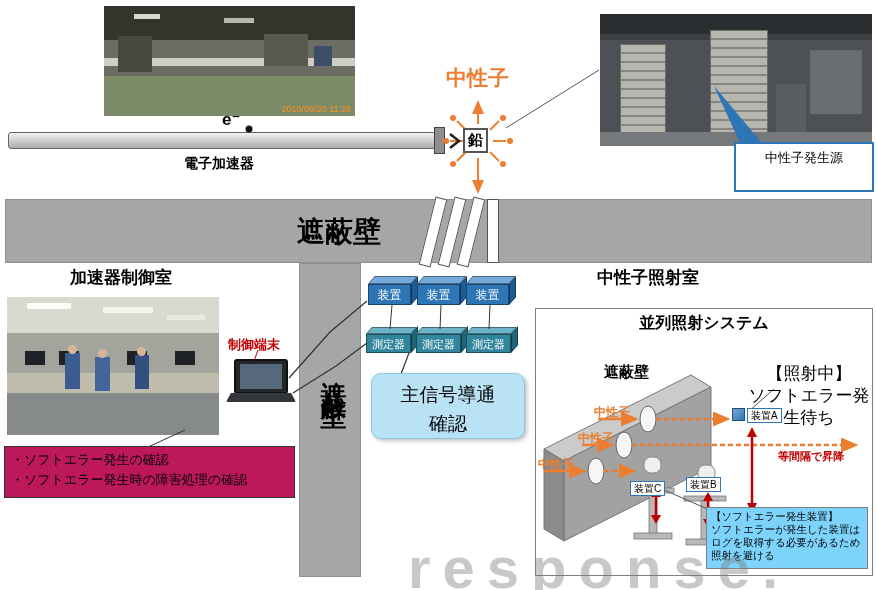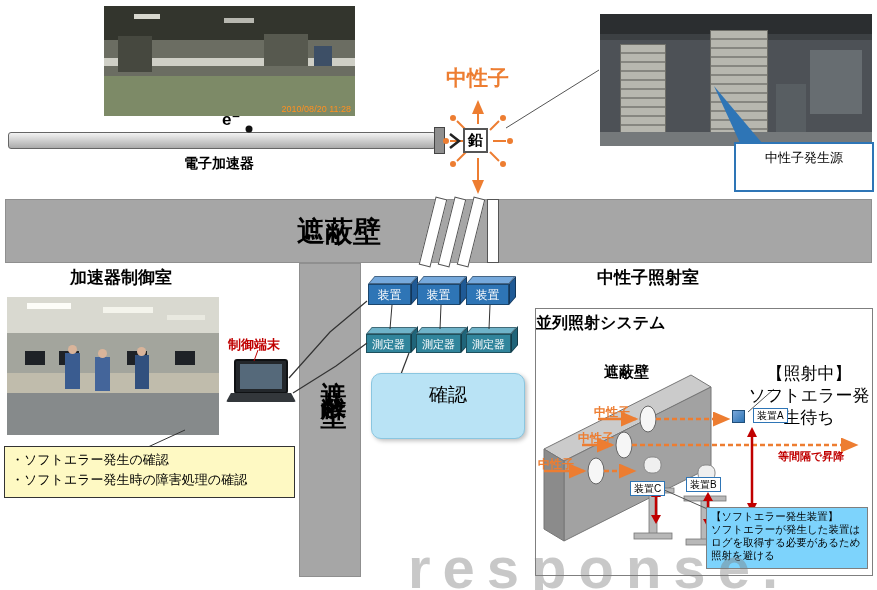--- a/index.html
+++ b/index.html
@@ -26,27 +26,27 @@
   .cube-dev{width:50px;height:29px}
   .cube-dev .front{width:43px;height:21px;background:#2e75b6;font-size:12px;line-height:20px}
   .cube-dev .top{width:43px;height:8px;background:#76a9dc}
   .cube-dev .side{left:43px;top:8px;width:7px;height:21px;background:#1f5a96}
   .cube-met{width:52px;height:26px}
   .cube-met .front{width:45px;height:19px;background:#31859c;font-size:11px;line-height:18px}
   .cube-met .top{width:45px;height:7px;background:#6fb3c9}
   .cube-met .side{left:45px;top:7px;width:7px;height:19px;background:#20657a}
   .signal{position:absolute;left:371px;top:373px;width:154px;height:66px;background:var(--signal-bg,#b9e3f5);border:1px solid #8ac6e0;border-radius:10px;z-index:6;text-align:center;font-size:19px;line-height:1.5;padding-top:7px;box-shadow:2px 2px 4px rgba(0,0,0,.25)}
   .callout{position:absolute;left:734px;top:142px;width:140px;height:50px;background:#fff;border:2px solid var(--blue,#2e75b6);z-index:6;text-align:center;font-size:13px;line-height:1.55;padding-top:4px}
-  .notebox{position:absolute;left:4px;top:446px;width:291px;height:52px;background:#fef9c3;border:1px solid #333;z-index:6;font-size:13px;line-height:1.55;padding:3px 6px}
+  .notebox{position:absolute;left:4px;top:446px;width:291px;height:52px;background:#be185d;border:1px solid #333;z-index:6;font-size:13px;line-height:1.55;padding:3px 6px}
   .panel{position:absolute;left:535px;top:308px;width:338px;height:268px;background:#fff;border:1px solid #7f7f7f;z-index:3}
   .panel .inner{position:absolute;left:0;top:0}
-  .ptitle{position:absolute;left:0;top:4px;width:100%;text-align:left;font-size:16px;font-weight:bold}
+  .ptitle{position:absolute;left:0;top:4px;width:100%;text-align:center;font-size:16px;font-weight:bold}
   .pshield{position:absolute;left:68px;top:54px;font-size:15px;font-weight:bold}
   .nlabel{position:absolute;color:var(--orange,#ed7d31);font-size:12px;font-weight:bold;white-space:nowrap}
-  .devtag{position:absolute;display:flex;align-items:flex-end;gap:8px;z-index:3}
+  .devtag{position:absolute;display:flex;align-items:flex-start;gap:2px;z-index:3}
   .devtag .tag{border:1px solid var(--blue,#2e75b6);background:#fff;font-size:10px;line-height:13px;padding:0 3px;white-space:nowrap}
   .devtag .dicon{width:13px;height:13px;background:linear-gradient(135deg,#7aa7d9,#2e75b6);border:1px solid #1f4e79;display:inline-block}
   .pnote{position:absolute;font-size:17px;line-height:1.3;color:#000}
   .pnotebox{position:absolute;left:170px;top:198px;width:162px;height:62px;border:1px solid #7f7f7f;background:#7dd3fc;font-size:10.5px;line-height:1.25;padding:2px 4px;z-index:3}
   .liftnote{position:absolute;left:242px;top:140px;color:var(--red,#c00000);font-size:11px;font-weight:bold;z-index:3}
   .vwall-label{position:absolute;left:317px;top:360px;writing-mode:vertical-rl;font-size:26px;font-weight:bold;letter-spacing:10px;z-index:4}
   .laptop-screen{position:absolute;left:234px;top:359px;width:54px;height:35px;background:#23272b;border:2px solid #0f1113;border-radius:3px;z-index:4}
   .laptop-screen .glow{position:absolute;left:4px;top:3px;right:4px;bottom:3px;background:#55697a}
   .laptop-base{position:absolute;left:226px;top:393px;width:70px;height:9px;background:#33373b;border-radius:2px;clip-path:polygon(7% 0,93% 0,100% 100%,0 100%);z-index:4}
   .watermark{position:absolute;left:408px;top:534px;font-size:58px;font-weight:bold;letter-spacing:12px;color:rgba(125,125,125,.42);z-index:9}
@@ -152,20 +152,21 @@
       <div class="side"></div>
       <div class="front">測定器</div>
     </div>
   <div class="cube cube-met" style="left:466px;top:327px">
       <div class="top"></div>
       <div class="side"></div>
       <div class="front">測定器</div>
     </div>
 
   <div class="signal">
+    <div>主信号導通</div>
     <div>確認</div>
   </div>
 
   <div class="callout">
     <div>中性子発生源</div>
   </div>
 
   <div class="notebox">
     <div>・ソフトエラー発生の確認</div>
     <div>・ソフトエラー発生時の障害処理の確認</div>

